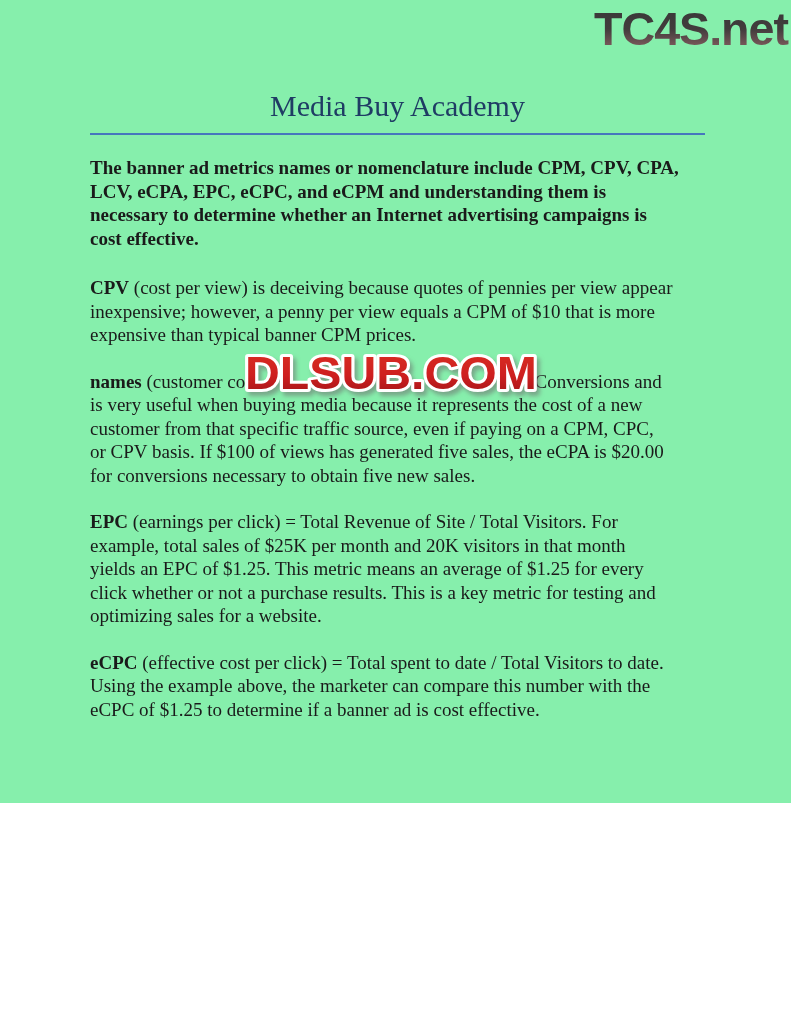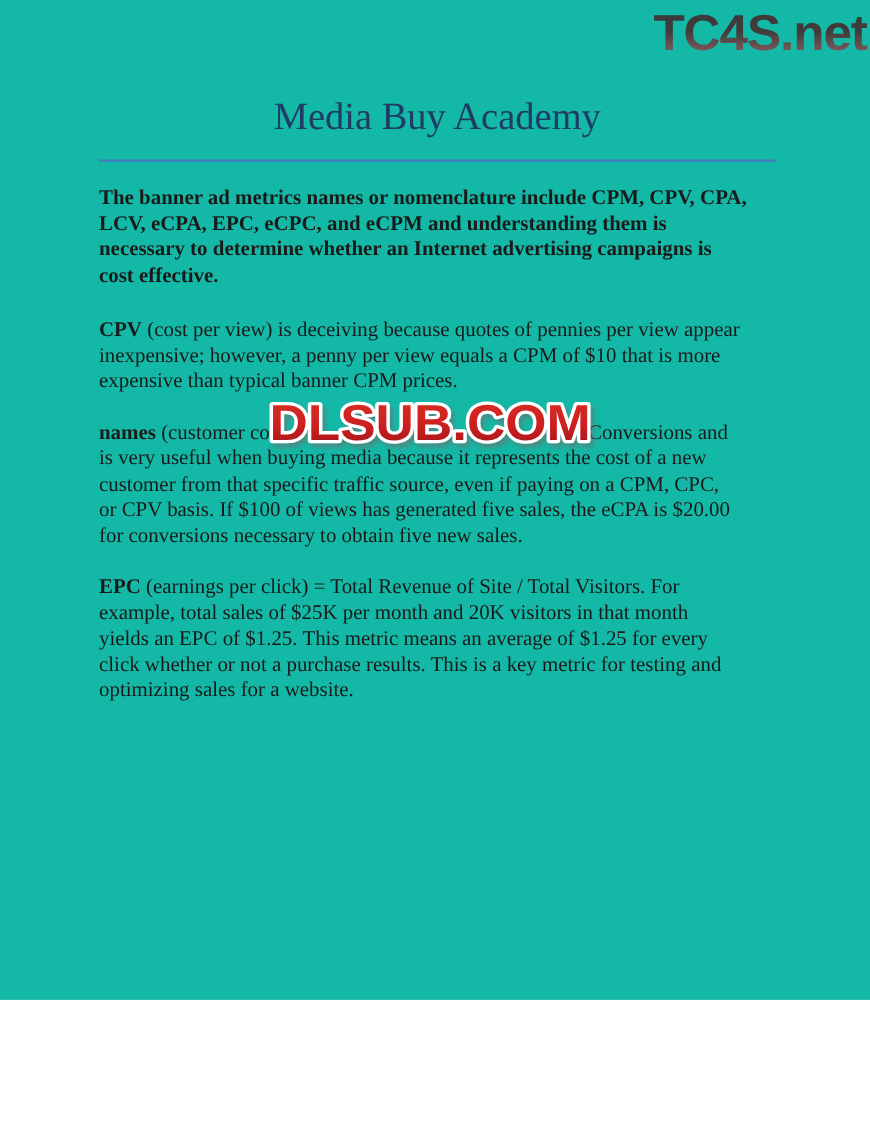--- a/index.html
+++ b/index.html
@@ -1,34 +1,34 @@
 <!DOCTYPE html>
 <html><head>
 <meta charset="utf-8">
 <style>
   html,body { margin:0; padding:0; background:#ffffff; }
   .page {
     position:relative;
-    width:791px; height:909px;
-    background:#14b8a6;
+    width:791px; height:803px;
+    background:#86efac;
     overflow:hidden;
     font-family:"Liberation Serif", serif;
   }
 
   
   .title-block {
     margin:86px 0 0 90px;
     width:615px;
     text-align:center;
     border-bottom:2px solid #4676bd;
     padding-bottom:7px;
   }
   .title-block h1 {
-    margin:12px;
-    font-size:35px;
+    margin:0;
+    font-size:30px;
     font-weight:normal;
     line-height:40px;
     color:#1f3c64;
     font-family:"Liberation Serif", serif;
   }
 
   
   .content {
     margin:21px 0 0 90px;
     width:600px;
@@ -111,20 +111,21 @@
                   <stop offset="0.18" stop-color="#d62a22"></stop>
                   <stop offset="0.55" stop-color="#ce1f1f"></stop>
                   <stop offset="1" stop-color="#9c1418"></stop>
                 </linearGradient>
               </defs>
               <text x="6" y="45" font-size="46" textLength="292" lengthAdjust="spacingAndGlyphs" fill="url(#gradRed)" stroke="#ffffff" stroke-width="6" stroke-linejoin="round" paint-order="stroke">DLSUB.COM</text>
             </svg></span></span><span>Conversions and is very useful when buying media because it represents the cost of a new customer from that specific traffic source, even if paying on a CPM, CPC, or CPV basis. If $100 of views has generated five sales, the eCPA is $20.00 for conversions necessary to obtain five new sales.</span></p>
 
     <p class="para"><b class="term">EPC</b><span> (earnings per click) = Total Revenue of Site / Total Visitors. For example, total sales of $25K per month and 20K visitors in that month yields an EPC of $1.25. This metric means an average of $1.25 for every click whether or not a purchase results. This is a key metric for testing and optimizing sales for a website.</span></p>
 
+    <p class="para"><b class="term">eCPC</b><span> (effective cost per click) = Total spent to date / Total Visitors to date. Using the example above, the marketer can compare this number with the eCPC of $1.25 to determine if a banner ad is cost effective.</span></p>
 
 
   </div>
 
   <div class="wm-traders">
     <svg width="314" height="48" viewBox="0 0 314 48">
       <defs>
         <linearGradient id="gradRose" x1="0" y1="0" x2="0" y2="1">
           <stop offset="0" stop-color="#e2878c"></stop>
           <stop offset="1" stop-color="#c2525b"></stop>

